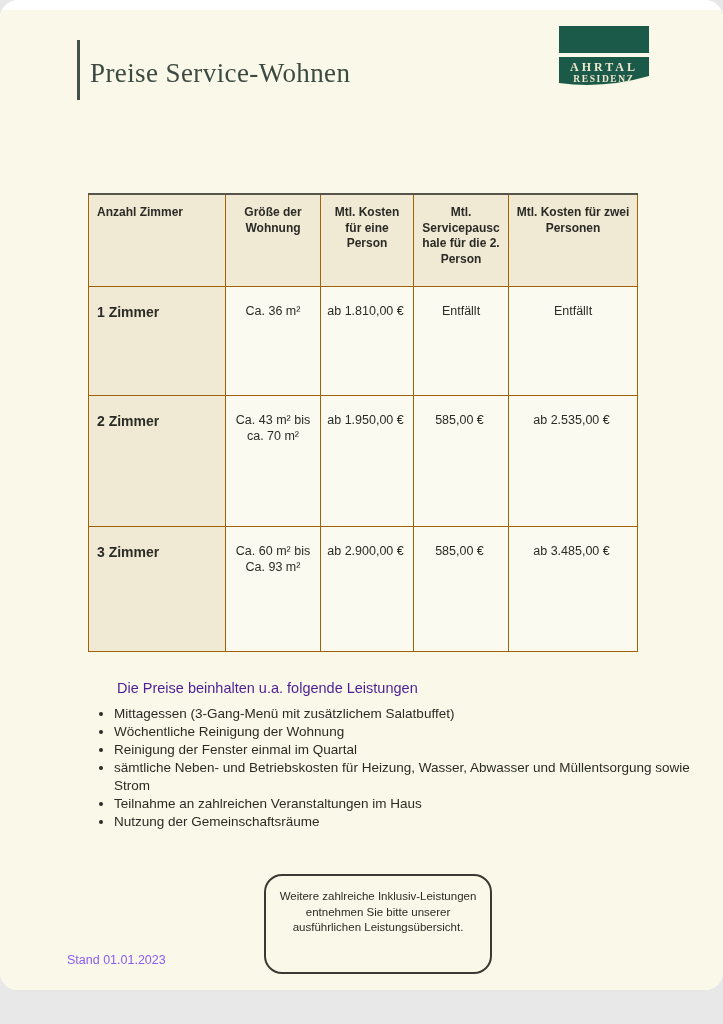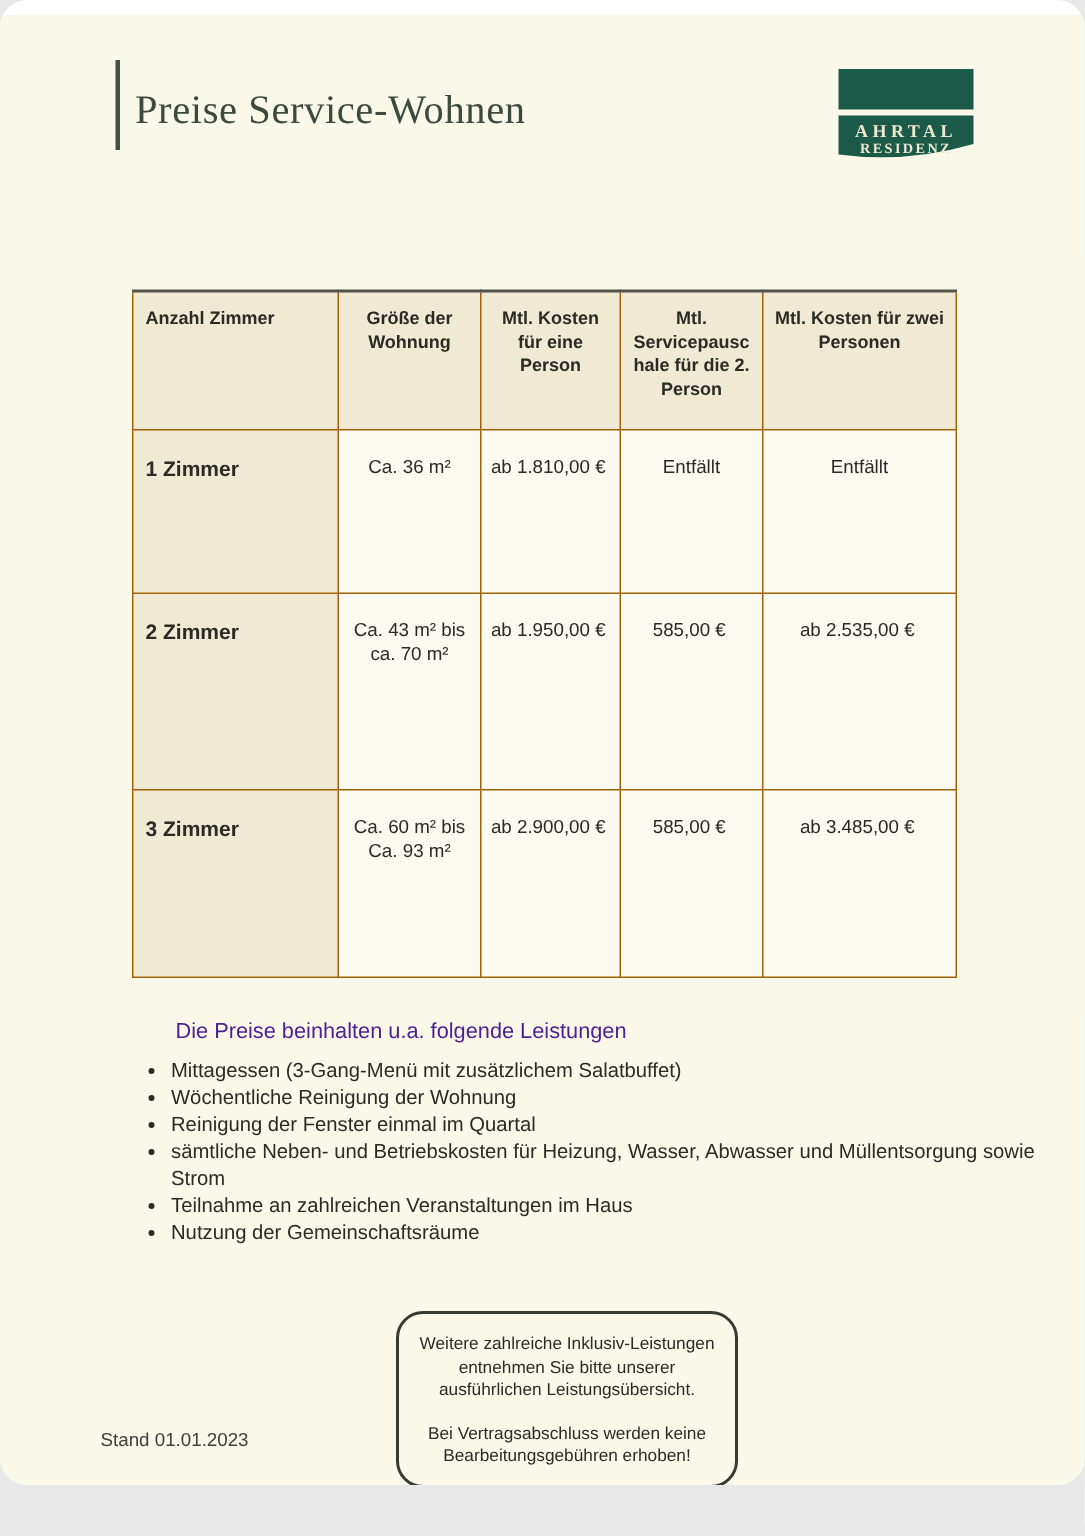--- a/index.html
+++ b/index.html
@@ -20,21 +20,21 @@
   
   .title-rule {
     position:absolute; left:77px; top:40px; width:3px; height:60px;
     background:#44504a;
   }
   .page-title {
     position:absolute; left:90px; top:58px; margin:0;
     font-family:"Liberation Serif", serif; font-weight:400;
     font-size:27px; color:#3c4a41; letter-spacing:0.4px; white-space:nowrap;
   }
-  .logo { position:absolute; left:558px; top:46px; width:92px; height:66px; }
+  .logo { position:absolute; left:558px; top:26px; width:92px; height:66px; }
   
   .price-table {
     position:absolute; left:88px; top:193px;
     border-collapse:collapse; table-layout:fixed;
     border:1px solid #8f8f86; border-top:2px solid #55554c;
   }
   .price-table th, .price-table td {
     border:1px solid #a16207; vertical-align:top;
     font-size:12.5px; color:#2b2b26; background:#fbfaf0;
     padding:12px 5px 0 5px; overflow-wrap:anywhere;
@@ -68,21 +68,21 @@
     position:absolute; left:264px; top:854px; width:228px; min-height:100px;
     box-sizing:border-box; border:2px solid #3a3a35; border-radius:18px;
     background:transparent; padding:13px 10px 10px;
     text-align:center; font-size:11.5px; line-height:1.35; color:#2b2b26;margin-top:20px;
   }
   .note-box p { margin:0; }
   .note-box p + p { margin-top:13px; }
   
   .stand {
     position:absolute; left:67px; top:953px;
-    font-size:12.5px; color:#404040;
+    font-size:12.5px; color:#8b5cf6;
   }
 </style>
 </head>
 <body>
 
 <div class="canvas">
   <div class="sheet"></div>
 
   <div class="title-rule"></div>
   <h1 class="page-title">Preise Service-Wohnen</h1>
@@ -143,18 +143,17 @@
       <li>Mittagessen (3-Gang-Menü mit zusätzlichem Salatbuffet)</li>
       <li>Wöchentliche Reinigung der Wohnung</li>
       <li>Reinigung der Fenster einmal im Quartal</li>
       <li>sämtliche Neben- und Betriebskosten für Heizung, Wasser, Abwasser und Müllentsorgung sowie Strom</li>
       <li>Teilnahme an zahlreichen Veranstaltungen im Haus</li>
       <li>Nutzung der Gemeinschaftsräume</li>
     </ul>
 
   <div class="note-box">
     <p>Weitere zahlreiche Inklusiv-Leistungen entnehmen Sie bitte unserer ausführlichen Leistungsübersicht.</p>
-    <p>Bei Vertragsabschluss werden keine Bearbeitungsgebühren erhoben!</p>
   </div>
 
   <div class="stand">Stand 01.01.2023</div>
   <div class="bottom-strip"></div>
 </div>
 
 </body></html>

